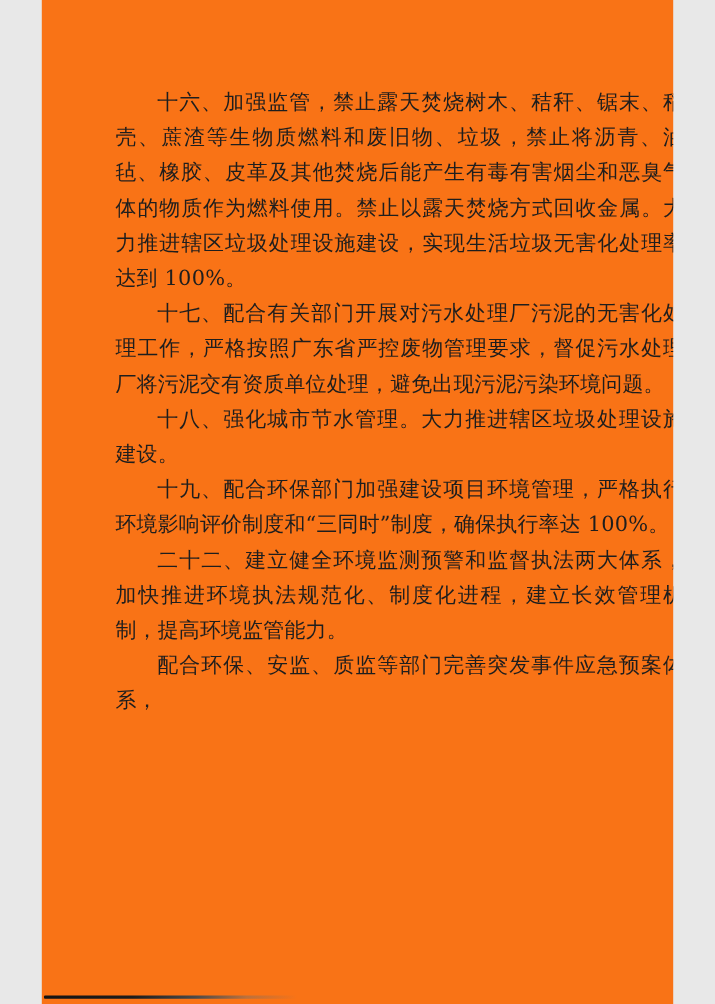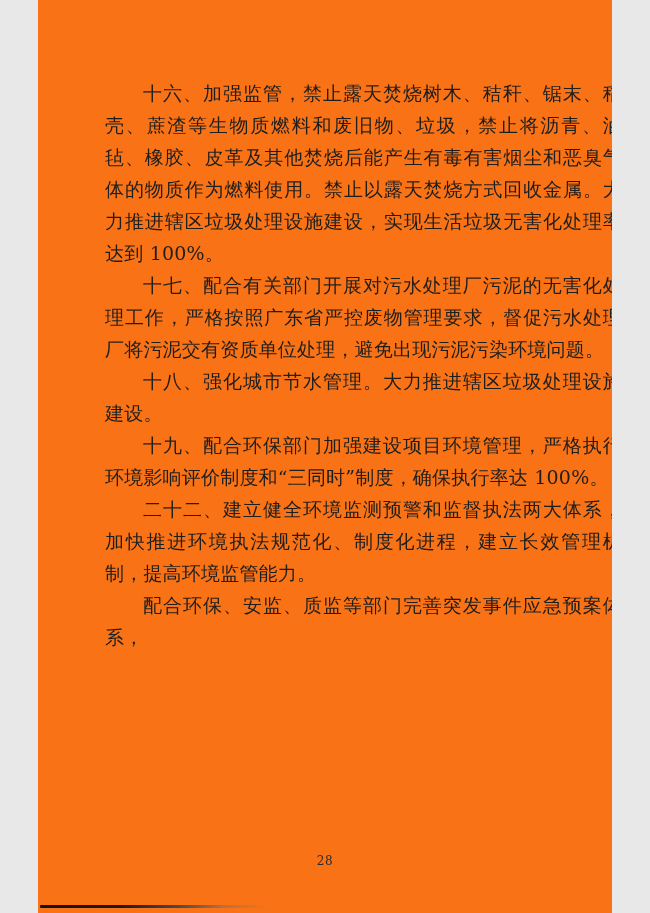--- a/index.html
+++ b/index.html
@@ -65,17 +65,16 @@
 
   <div class="body-text">
     <p>十六、加强监管，禁止露天焚烧树木、秸秆、锯末、稻壳、蔗渣等生物质燃料和废旧物、垃圾，禁止将沥青、油毡、橡胶、皮革及其他焚烧后能产生有毒有害烟尘和恶臭气体的物质作为燃料使用。禁止以露天焚烧方式回收金属。大力推进辖区垃圾处理设施建设，实现生活垃圾无害化处理率达到 100%。</p>
     <p>十七、配合有关部门开展对污水处理厂污泥的无害化处理工作，严格按照广东省严控废物管理要求，督促污水处理厂将污泥交有资质单位处理，避免出现污泥污染环境问题。</p>
     <p>十八、强化城市节水管理。大力推进辖区垃圾处理设施建设。</p>
     <p>十九、配合环保部门加强建设项目环境管理，严格执行环境影响评价制度和“三同时”制度，确保执行率达 100%。</p>
     <p>二十二、建立健全环境监测预警和监督执法两大体系，加快推进环境执法规范化、制度化进程，建立长效管理机制，提高环境监管能力。</p>
     <p>配合环保、安监、质监等部门完善突发事件应急预案体系，</p>
   </div>
 
-  <div class="page-number">28</div>
 
   <div class="scan-line"></div>
 
 </div>
 
 </body></html>

